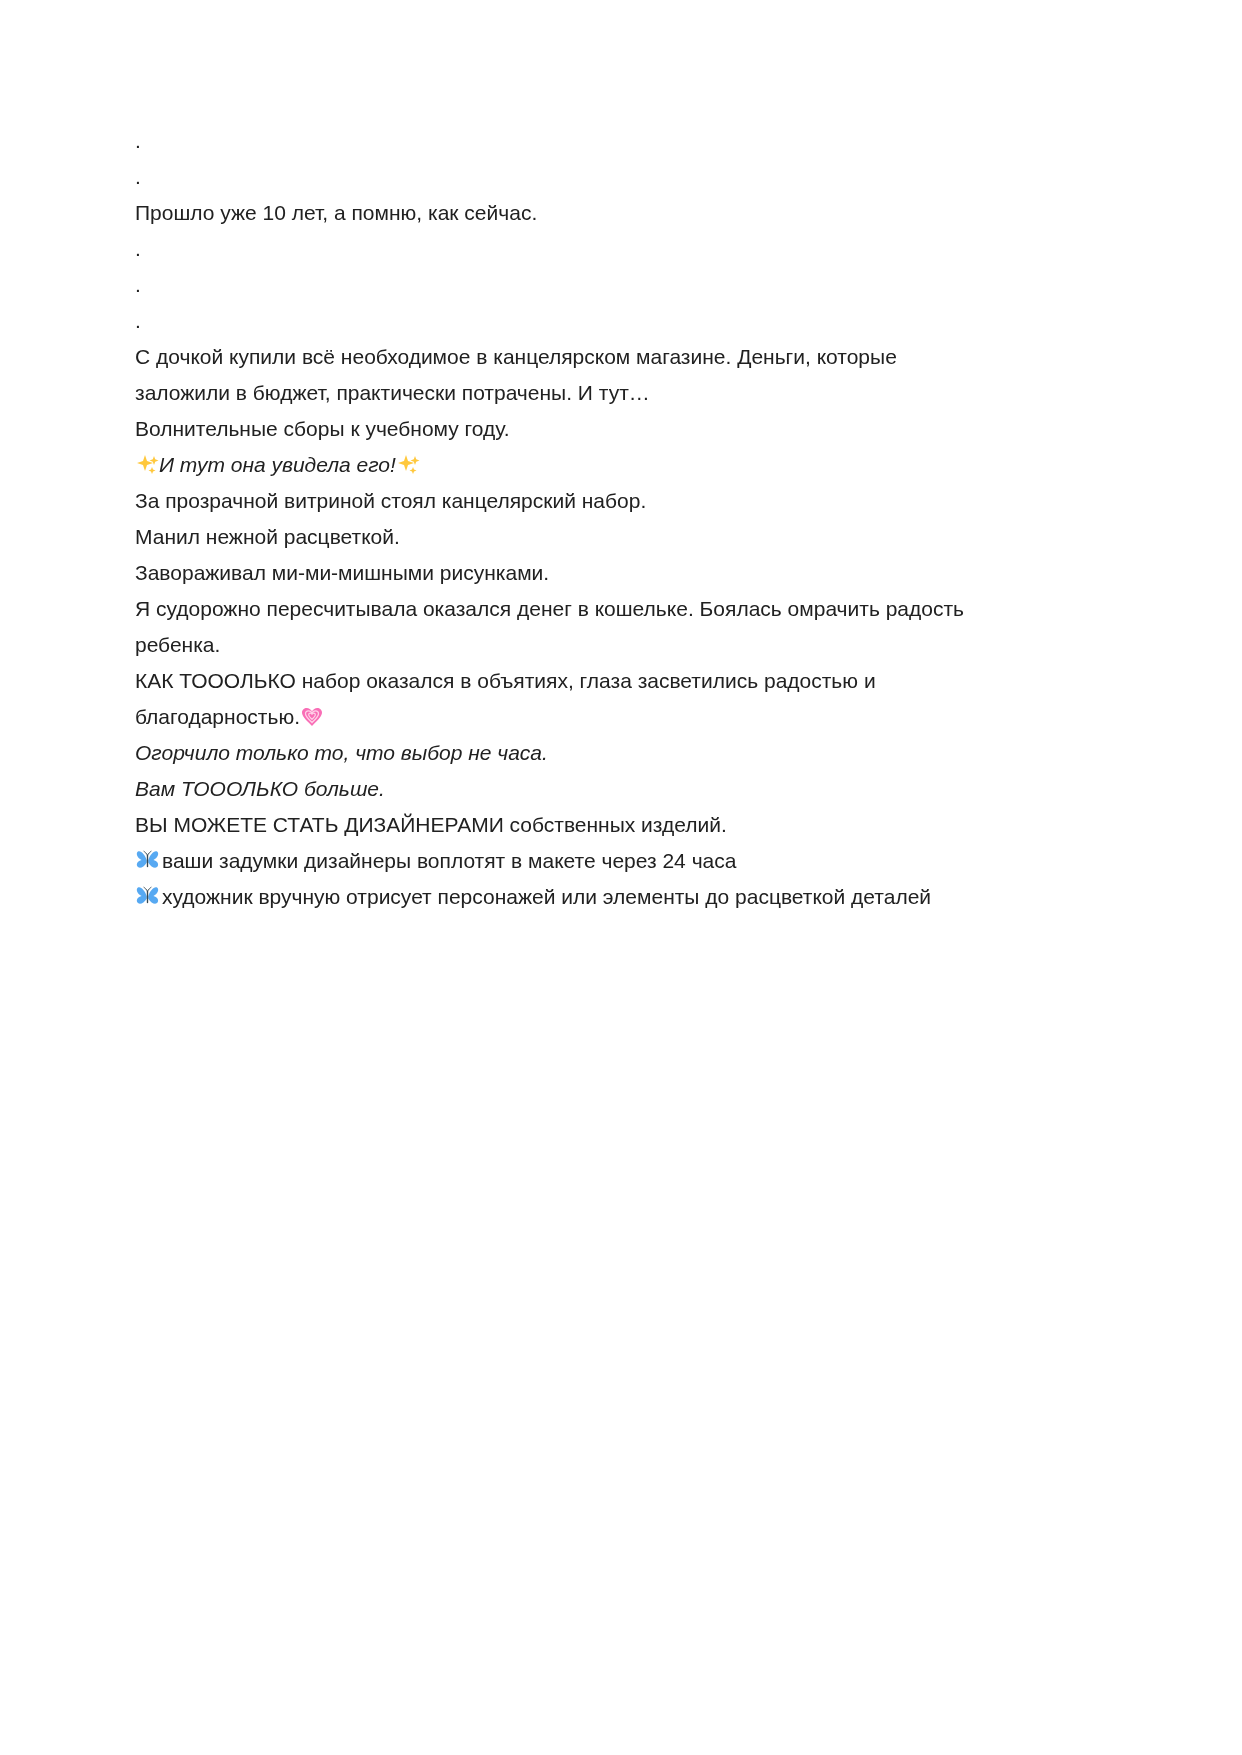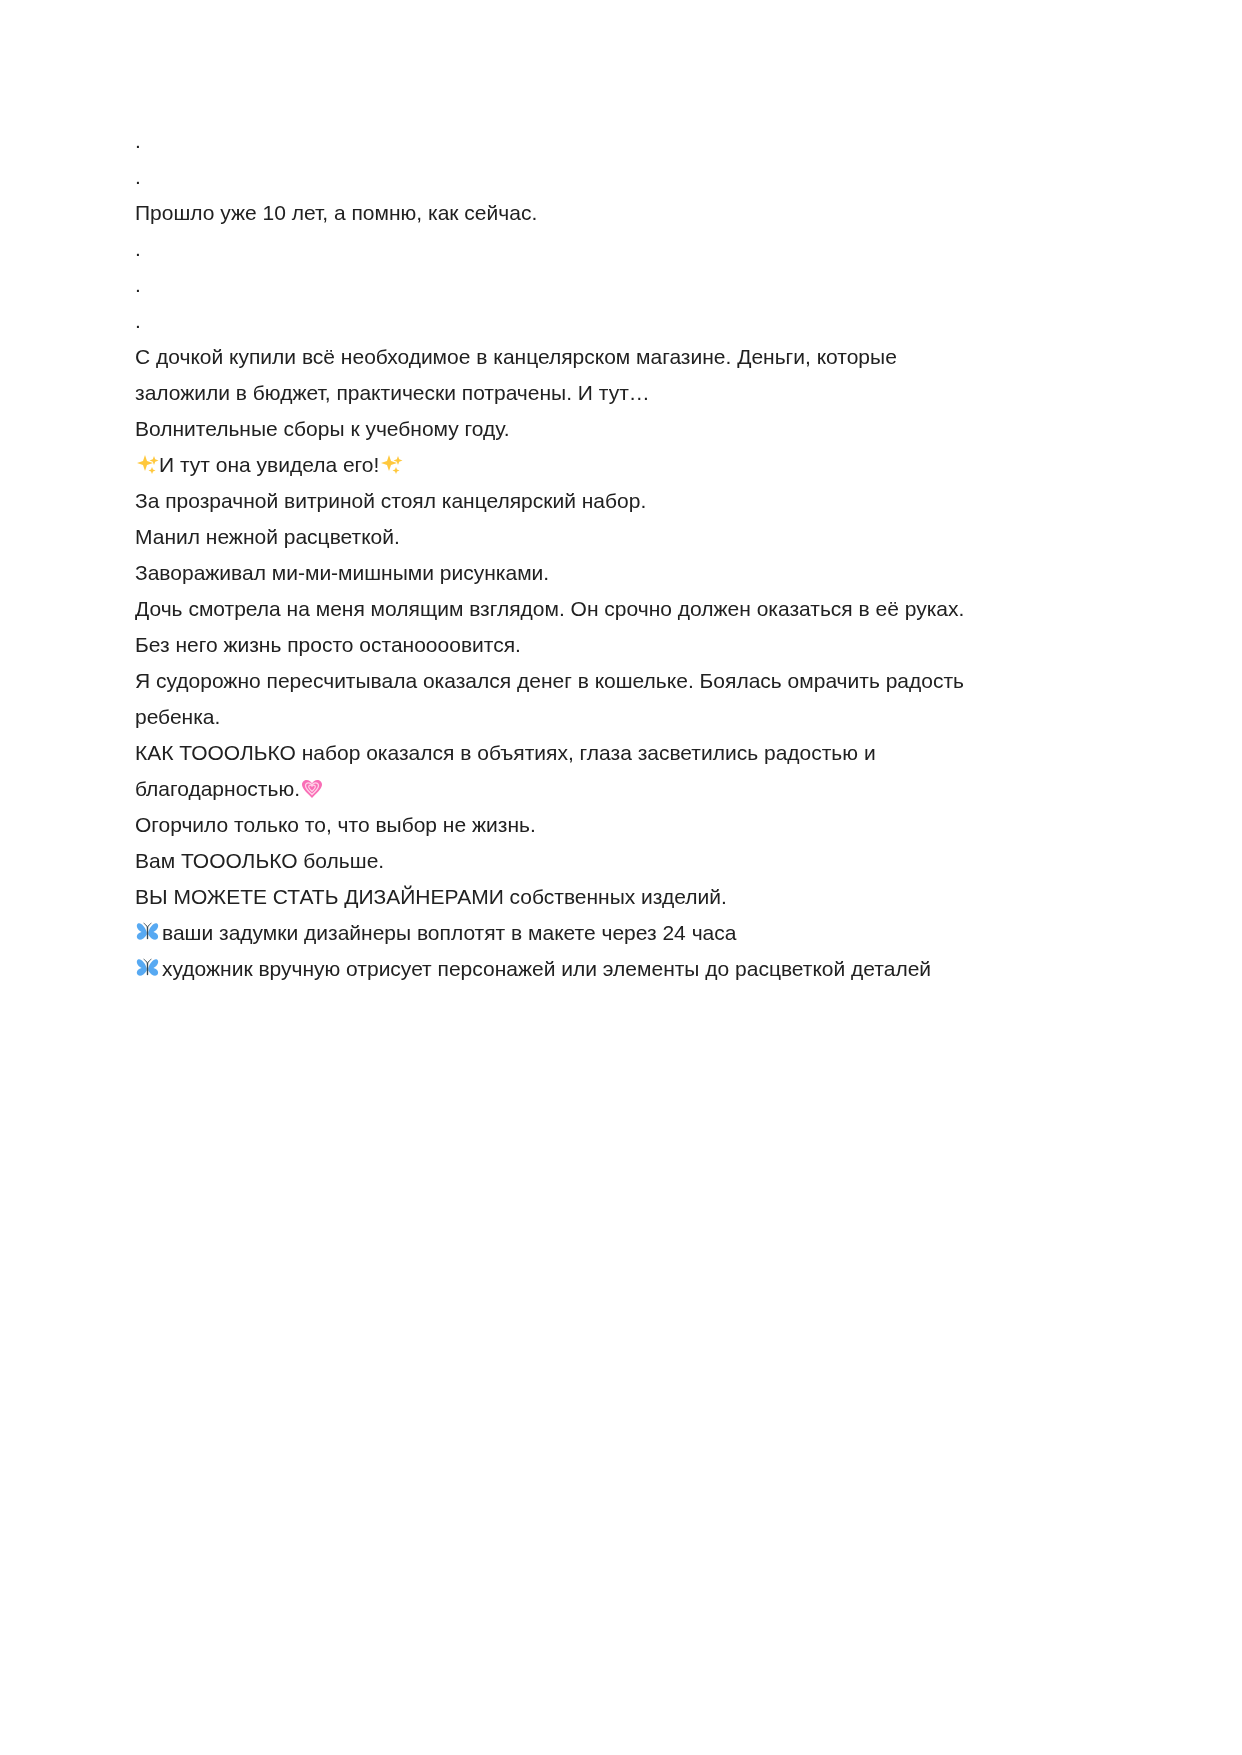--- a/index.html
+++ b/index.html
@@ -21,21 +21,21 @@
     overflow: hidden;
   }
   p.ln {
     margin: 0;
     padding: 0;
   }
   
   .g6  { margin-top: 6px; }
   .g27 { margin-top: 27px; }
   .glg { margin-top: 34px; }  
-  .gxl { margin-top: 70px; }  
+  .gxl { margin-top: 70px; font-style: italic; }  
 
   .icon {
     display: inline-block;
     vertical-align: -5px;
     line-height: 0;
   }
   .icon svg { display: inline-block; }
   .icon.pre  { margin-right: 2px; }
   .icon.tight { margin: 0; }
 </style>
@@ -65,33 +65,32 @@
       <path fill="#FFC83D" d="M10 2 L12 8 L18 10 L12 12 L10 18 L8 12 L2 10 L8 8 Z"></path>
       <path fill="#FFC83D" d="M19 3 L20.2 6.3 L23.5 7.5 L20.2 8.7 L19 12 L17.8 8.7 L14.5 7.5 L17.8 6.3 Z"></path>
       <path fill="#FFC83D" d="M17 14 L18 16.5 L20.5 17.5 L18 18.5 L17 21 L16 18.5 L13.5 17.5 L16 16.5 Z"></path>
     </svg></span>
   </p>
 
   <p class="ln">За прозрачной витриной стоял канцелярский набор.</p>
   <p class="ln">Манил нежной расцветкой.</p>
   <p class="ln">Завораживал ми-ми-мишными рисунками.</p>
 
-  <p class="ln glg">Дочь смотрела на меня молящим взглядом. Он срочно должен оказаться в её руках. Без него жизнь просто останоооовится.</p>
 
   <p class="ln glg">Я судорожно пересчитывала оказался денег в кошельке. Боялась омрачить радость ребенка.</p>
 
   <p class="ln glg">
     <span>КАК ТОООЛЬКО набор оказался в объятиях, глаза засветились радостью и благодарностью.</span><span class="icon tight"><svg viewBox="0 0 24 24" width="24" height="24" aria-hidden="true">
       <path fill="#F96EB6" d="M12 21 C5.2 14.6 2 10.8 2 7.6 C2 4.8 4.3 3 6.7 3 C8.9 3 10.8 4.4 12 6.2 C13.2 4.4 15.1 3 17.3 3 C19.7 3 22 4.8 22 7.6 C22 10.8 18.8 14.6 12 21 Z"></path>
       <path fill="none" stroke="#FFD1E8" stroke-width="1.3" d="M12 17.6 C7.6 13.5 5.5 10.9 5.5 8.8 C5.5 7 7 5.8 8.5 5.8 C9.9 5.8 11.2 6.7 12 7.9 C12.8 6.7 14.1 5.8 15.5 5.8 C17 5.8 18.5 7 18.5 8.8 C18.5 10.9 16.4 13.5 12 17.6 Z"></path>
       <path fill="none" stroke="#FFD1E8" stroke-width="1.2" d="M12 14.4 C9.8 12.3 8.7 10.9 8.7 9.8 C8.7 8.8 9.5 8.2 10.3 8.2 C11 8.2 11.6 8.6 12 9.2 C12.4 8.6 13 8.2 13.7 8.2 C14.5 8.2 15.3 8.8 15.3 9.8 C15.3 10.9 14.2 12.3 12 14.4 Z"></path>
     </svg></span>
   </p>
 
-  <p class="ln gxl">Огорчило только то, что выбор не жизнь.</p>
+  <p class="ln gxl">Огорчило только то, что выбор не часа.</p>
 
   <p class="ln gxl">Вам ТОООЛЬКО больше.</p>
 
   <p class="ln glg">ВЫ МОЖЕТЕ СТАТЬ ДИЗАЙНЕРАМИ собственных изделий.</p>
 
   <p class="ln glg">
     <span class="icon pre"><svg viewBox="0 0 24 24" width="25" height="25" aria-hidden="true">
       <path fill="#57A9F2" d="M11.3 11.8 C9.8 6.2 5.2 1.8 2.8 3.4 C0.6 4.9 1.9 9.5 6.3 11.6 C2.7 12.4 0.9 15.3 2.2 17.6 C3.6 20 8.4 19.2 11.3 13.9 Z"></path>
       <path fill="#57A9F2" d="M12.7 11.8 C14.2 6.2 18.8 1.8 21.2 3.4 C23.4 4.9 22.1 9.5 17.7 11.6 C21.3 12.4 23.1 15.3 21.8 17.6 C20.4 20 15.6 19.2 12.7 13.9 Z"></path>
       <rect x="11.35" y="6.5" width="1.3" height="12" rx="0.65" fill="#37474F"></rect>

